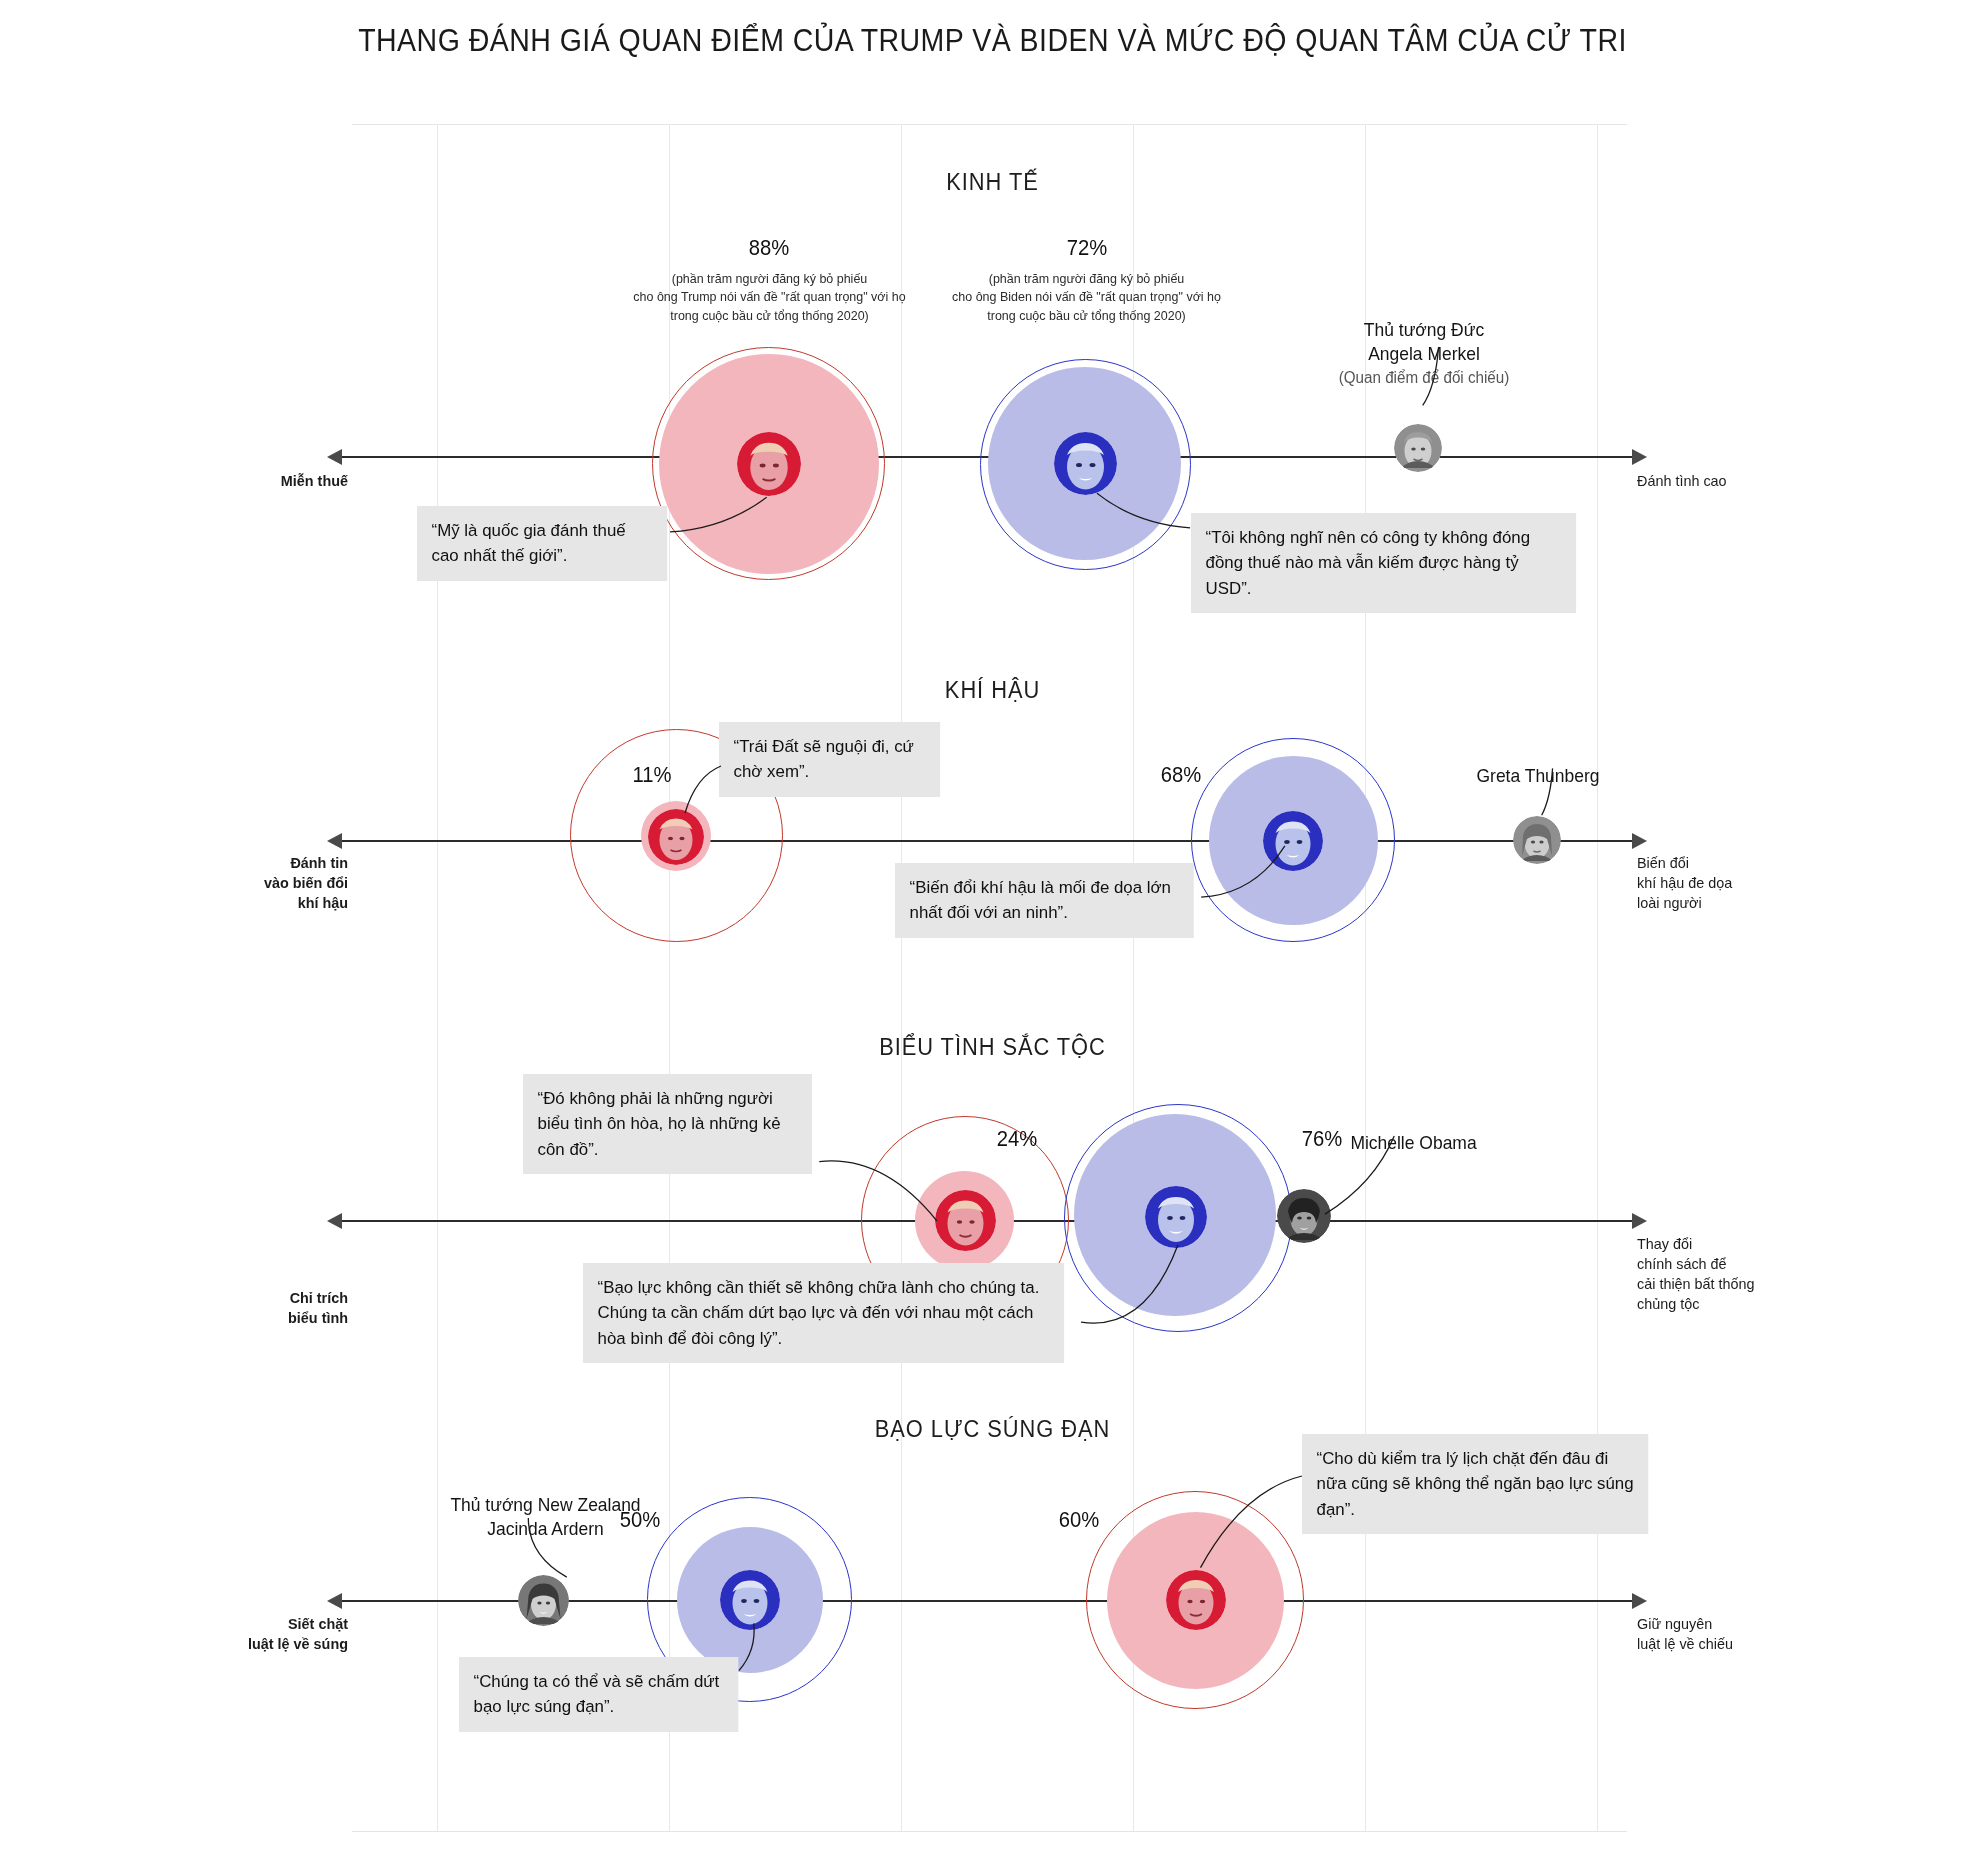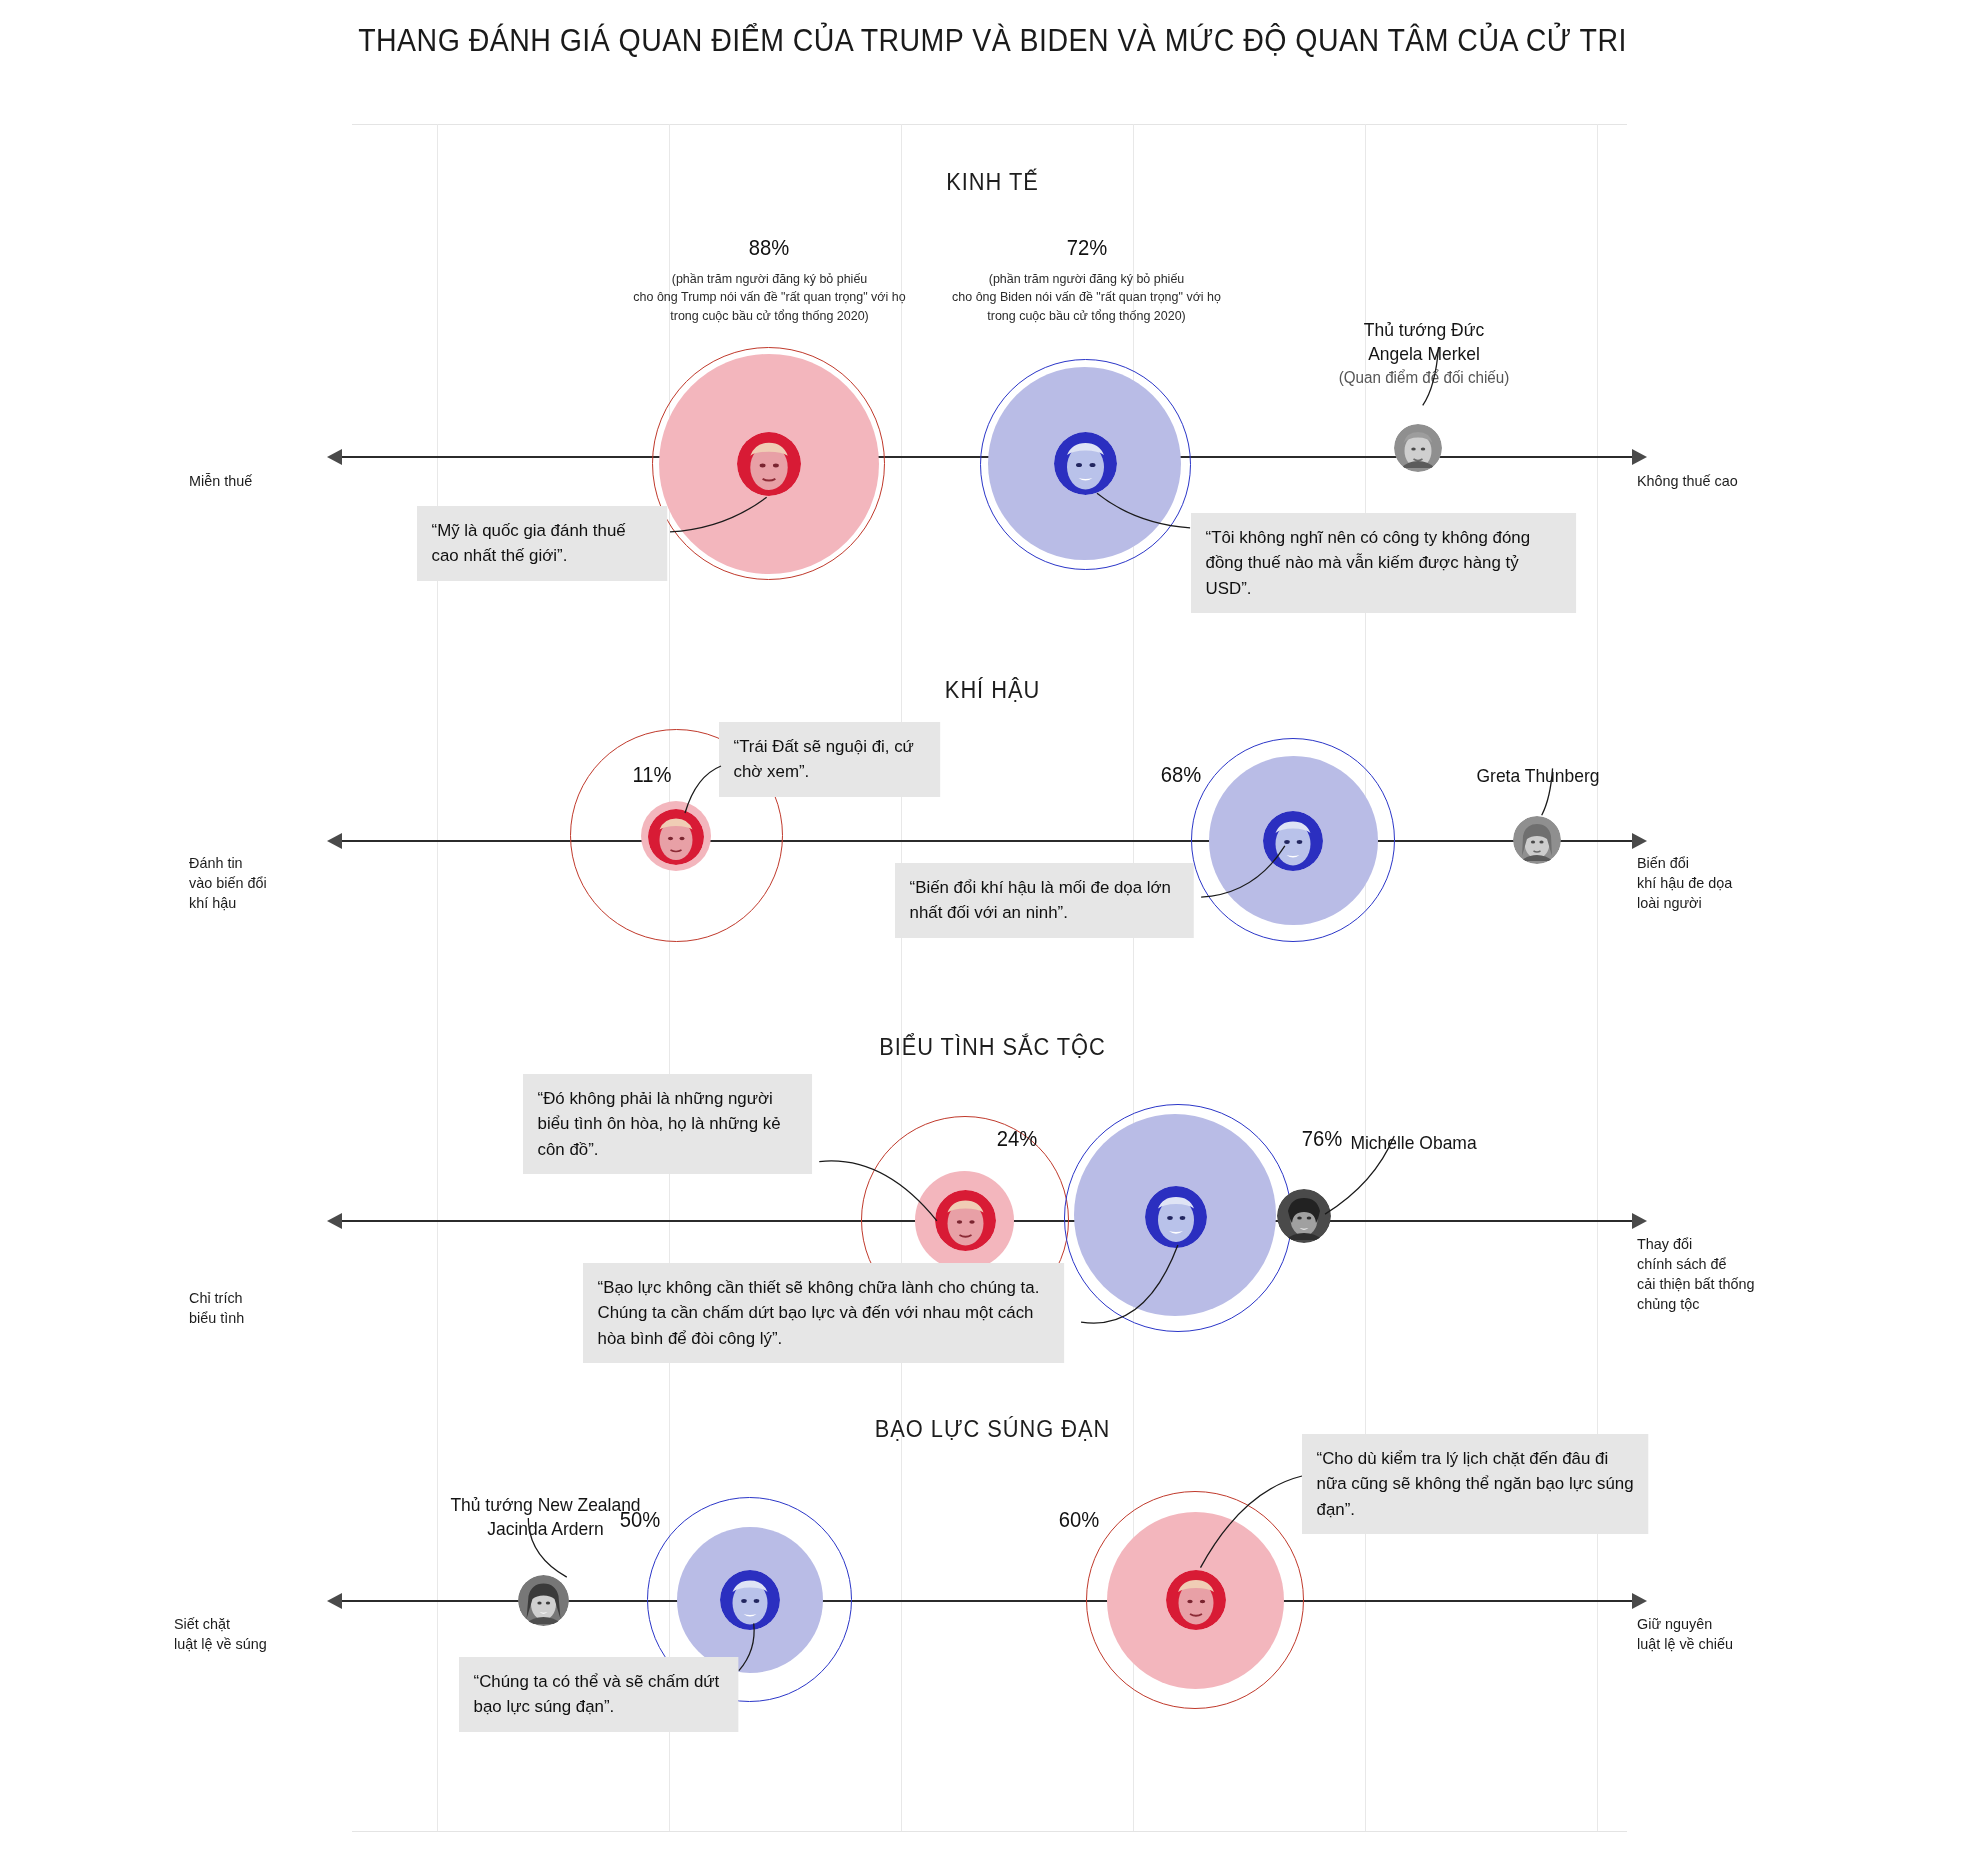--- a/index.html
+++ b/index.html
@@ -36,21 +36,21 @@
 
   
   .axis{position:absolute;height:1.5px;background:#2b2b2b;}
   .arrow{position:absolute;width:0;height:0;border-top:8px solid transparent;border-bottom:8px solid transparent;}
   .arrow.right{border-left:15px solid #4a4a4a;}
   .arrow.left{border-right:15px solid #4a4a4a;}
   .axis-label{
     position:absolute;font-size:14.4px;line-height:1.38;color:#1c1c1c;
     font-family:"Liberation Sans","DejaVu Sans",sans-serif;white-space:pre-line;
   }
-  .axis-label.l{}
+  .axis-label.l{text-align:right;font-weight:bold;}
   .axis-label.r{text-align:left;}
 
   
   .ring{position:absolute;border-radius:50%;box-sizing:border-box;background:transparent;}
   .disc{position:absolute;border-radius:50%;}
   .ring.red{border:1px solid #c0392b;}
   .ring.blue{border:1px solid #2b36c8;}
   .disc.red{background:#f3b6bd;}
   .disc.blue{background:#b9bce6;}
 
@@ -112,21 +112,21 @@
 VÀ MỨC ĐỘ QUAN TÂM CỦA CỬ TRI</div>
 
 <div class="section" style="top:0">
 
   <div class="sec-title" style="top:169px">KINH TẾ</div>
 
   <div class="axis" style="left:342px;top:456px;width:1290px;"></div>
   <div class="arrow left" style="left:327px;top:449px;"></div>
   <div class="arrow right" style="left:1632px;top:449px;"></div>
   <div class="axis-label l" style="left:189px;top:472px;width:159px;">Miễn thuế</div>
-  <div class="axis-label r" style="left:1637px;top:472px;width:208px;">Không thuế cao</div>
+  <div class="axis-label r" style="left:1637px;top:472px;width:208px;">Đánh tình cao</div>
 
   <div class="ring red" style="left:652px;top:347px;width:233px;height:233px;"></div>
   <div class="disc red" style="left:659px;top:354px;width:220px;height:220px;"></div>
   <div class="face" style="left:737px;top:432px;width:64px;height:64px;">
     <svg width="64" height="64" viewBox="0 0 130 130" aria-hidden="true">
       <circle cx="65" cy="65" r="65" fill="#d81b35"></circle>
       <ellipse cx="65" cy="72" rx="38" ry="46" fill="#e8a0a6"></ellipse>
       <path d="M27 48 q10-26 38-26 q28 0 38 26 q-12-8-38-8 q-26 0-38 8z" fill="#f0cdb5"></path>
       <ellipse cx="52" cy="68" rx="6" ry="4" fill="#7a2530"></ellipse>
       <ellipse cx="79" cy="68" rx="6" ry="4" fill="#7a2530"></ellipse>

